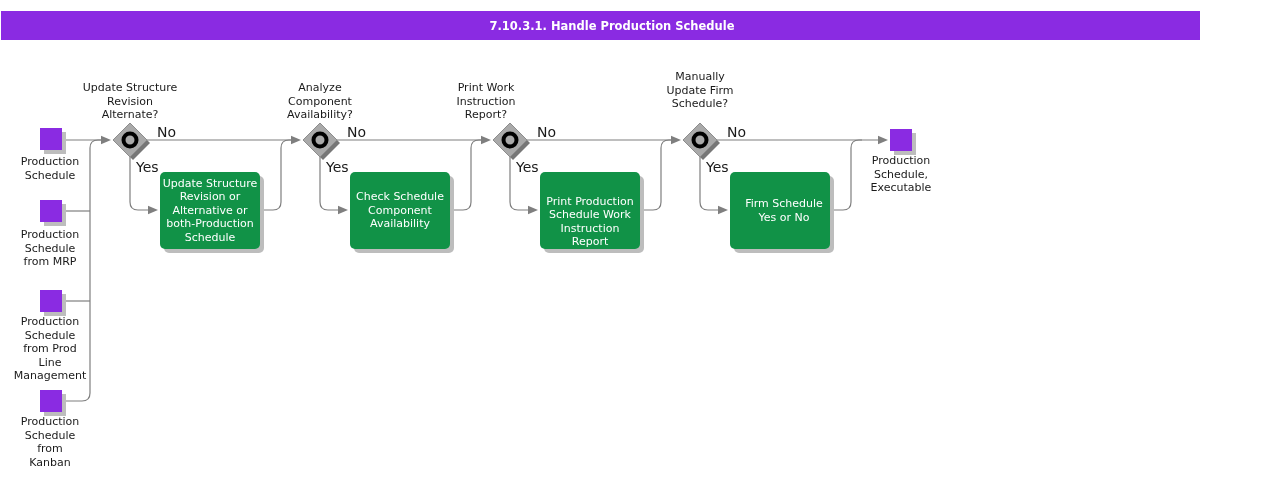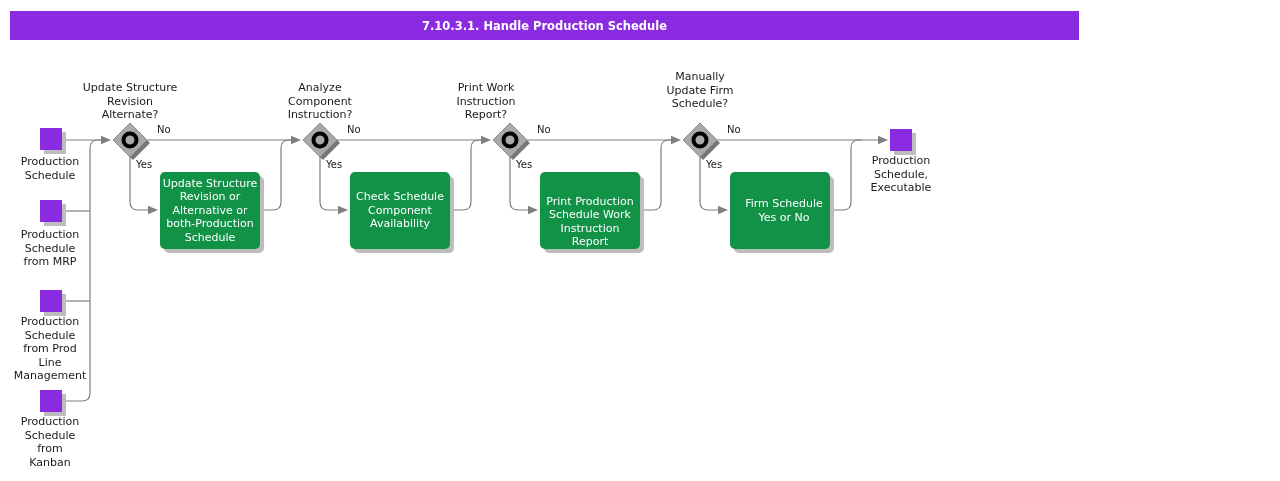--- a/index.html
+++ b/index.html
@@ -1,35 +1,35 @@
 <!DOCTYPE html>
 <html><head>
 <meta charset="utf-8">
 <style>
   html,body{margin:0;padding:0;background:#ffffff;}
   .canvas{
     position:relative;width:1280px;height:481px;background:#ffffff;
     font-family:"DejaVu Sans","Liberation Sans",sans-serif;overflow:hidden;
   }
   .hdr{
-    position:absolute;left:10px;top:11px;width:1069px;height:29px;
-    background:#8A2BE2;display:flex;align-items:center;justify-content:center;
+    position:absolute;left:1px;top:11px;width:1176px;height:29px;
+    background:#8A2BE2;display:flex;align-items:center;justify-content:center;padding-left:23px;
   }
   .hdr span{color:#ffffff;font-size:11.5px;font-weight:bold;}
   .flow-svg{position:absolute;left:0;top:0;}
   .lbl{
     position:absolute;font-size:11px;line-height:13.5px;color:#1a1a1a;
     text-align:center;white-space:pre-line;
   }
   .task-text{
     position:absolute;display:flex;align-items:center;justify-content:center;
     color:#ffffff;font-size:11px;line-height:13.5px;text-align:center;
     white-space:pre-line;
   }
-  .branch{position:absolute;font-size:10px;color:#1a1a1a;white-space:nowrap;}
+  .branch{position:absolute;font-size:14px;color:#1a1a1a;white-space:nowrap;}
 </style>
 </head>
 <body>
 
 <div class="canvas">
 
   <div class="hdr">
     <span>7.10.3.1. Handle Production Schedule</span>
   </div>
 
@@ -148,21 +148,21 @@
 Kanban</div>
   <div class="lbl" style="left:846px;top:154px;width:110px;">Production
 Schedule,
 Executable</div>
 
   <div class="lbl" style="left:55px;top:81px;width:150px;">Update Structure
 Revision
 Alternate?</div>
   <div class="lbl" style="left:245px;top:81px;width:150px;">Analyze
 Component
-Instruction?</div>
+Availability?</div>
   <div class="lbl" style="left:411px;top:81px;width:150px;">Print Work
 Instruction
 Report?</div>
   <div class="lbl" style="left:625px;top:70px;width:150px;">Manually
 Update Firm
 Schedule?</div>
 
   <div class="branch" style="left:157px;top:124px;">No</div>
   <div class="branch" style="left:347px;top:124px;">No</div>
   <div class="branch" style="left:537px;top:124px;">No</div>

